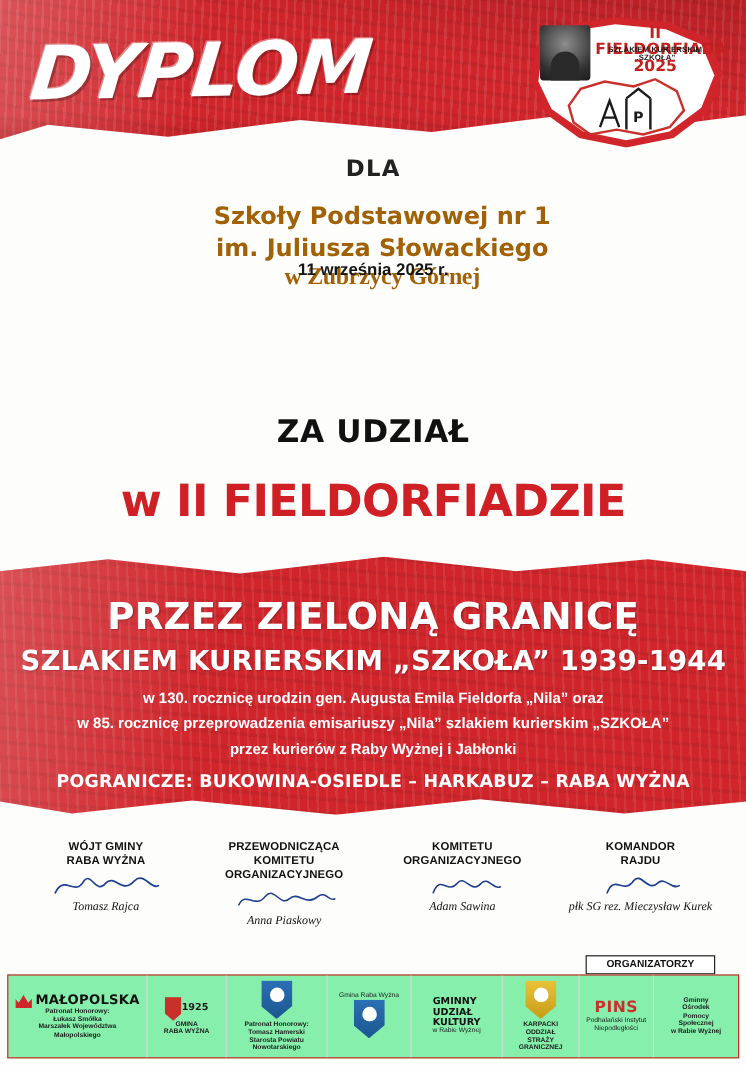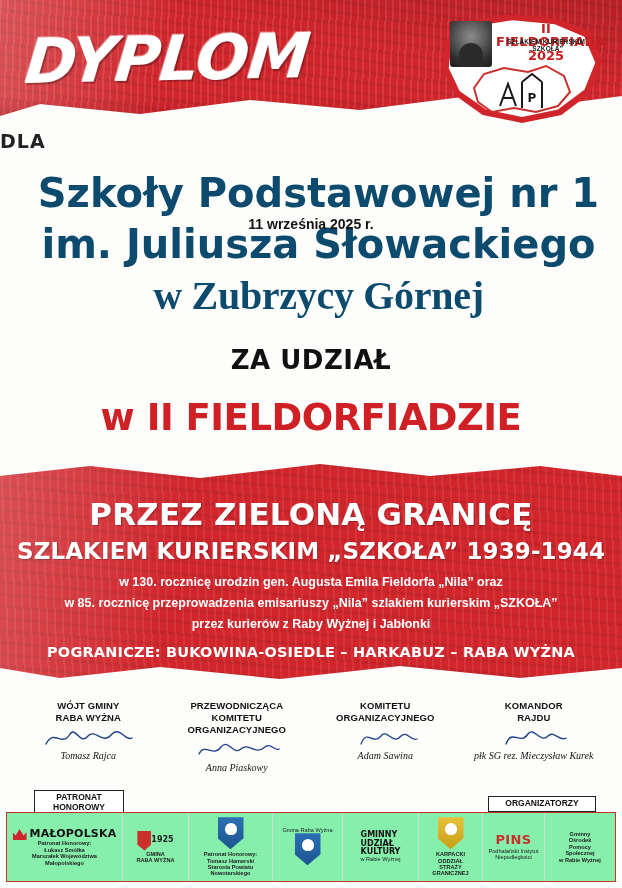--- a/index.html
+++ b/index.html
@@ -144,39 +144,39 @@
     width: 104px;
     height: 54px;
   }
   .emblem-map svg { display: block; }
 
   
   .dla {
     position: absolute;
     top: 130px;
     left: 0; right: 0;
-    text-align: left;
+    text-align: center;
     font-family: "DejaVu Sans", sans-serif;
     font-weight: 700;
     font-size: 19px;
     color: #222;
     letter-spacing: 1px;
   }
 
   
   .recipient {
     position: absolute;
     top: 168px;
     left: 15px; right: 0;
     text-align: center;
     font-family: "DejaVu Sans", sans-serif;
     font-weight: 700;
-    font-size: 40px;
+    font-size: 20px;
     line-height: 1.28;
-    color: #0c4a6e;
+    color: #a16207;
   }
   .recipient .l3 { letter-spacing: -0.3px; font-family: Liberation Serif, serif; }
 
   .za-udzial {
     position: absolute;
     top: 345px;
     left: 0; right: 0;
     text-align: center;
     font-family: "DejaVu Sans", sans-serif;
     font-weight: 700;
@@ -497,24 +497,20 @@
         <svg width="96" height="24" viewBox="0 0 96 24">
           <path d="M20 18 C26 2, 34 20, 42 8 C48 0, 54 18, 62 10 C68 4, 74 16, 80 12" fill="none" stroke="#1d3f8f" stroke-width="1.4" stroke-linecap="round"></path>
         </svg>
       </div>
       <div class="sig-name">płk SG rez. Mieczysław Kurek</div>
     </div>
 
   </div>
 
   <div class="footer-labels">
-    <div class="label-box label-patronat">
-      <div>PATRONAT</div>
-      <div>HONOROWY</div>
-    </div>
     <div class="label-box label-organizatorzy">ORGANIZATORZY</div>
   </div>
 
   <div class="footer-strip">
 
     <div class="logo-cell c1">
       <div class="malopolska-mark">
         <span class="malopolska-crown"></span>
         <span>MAŁOPOLSKA</span>
       </div>

